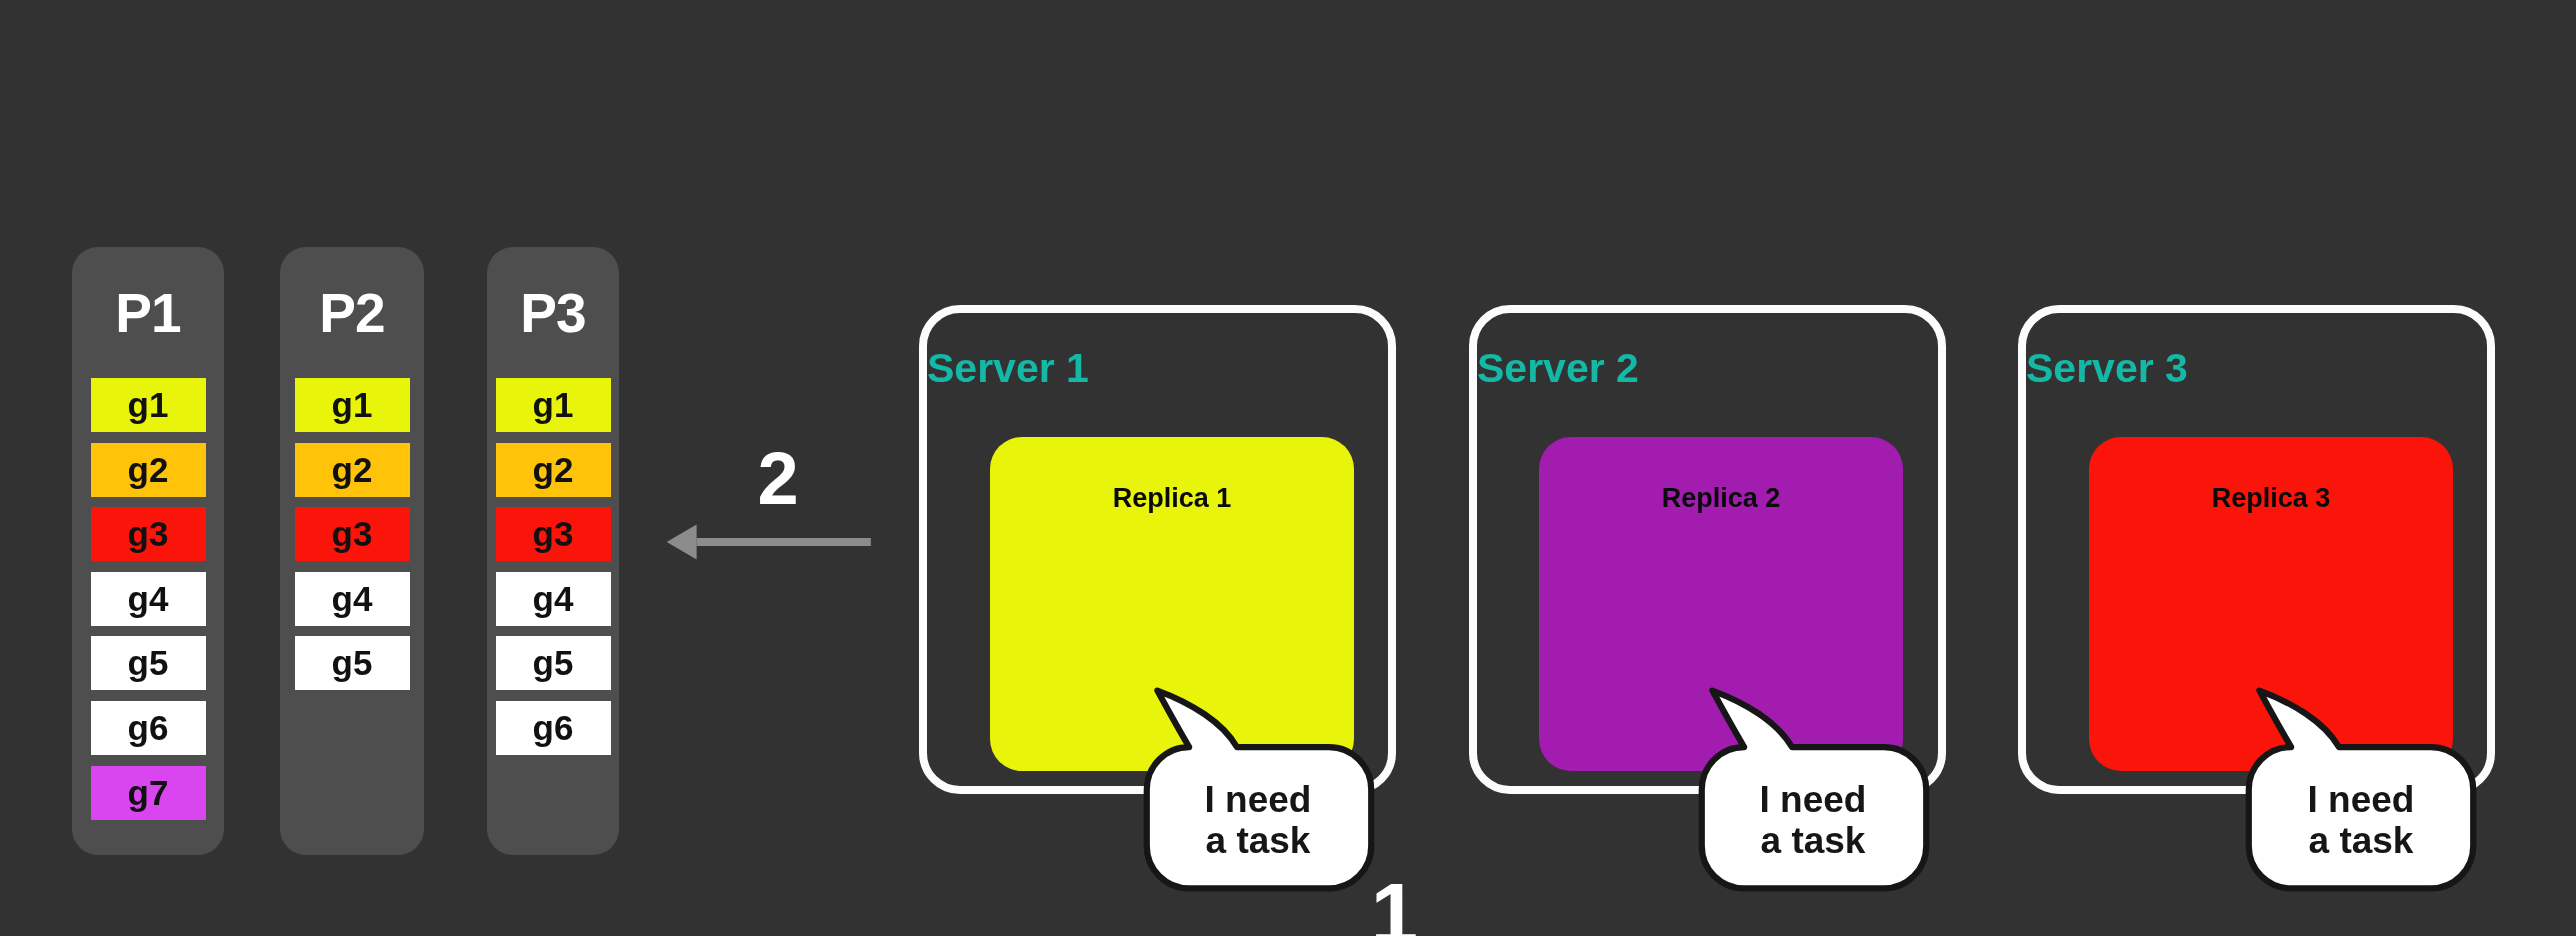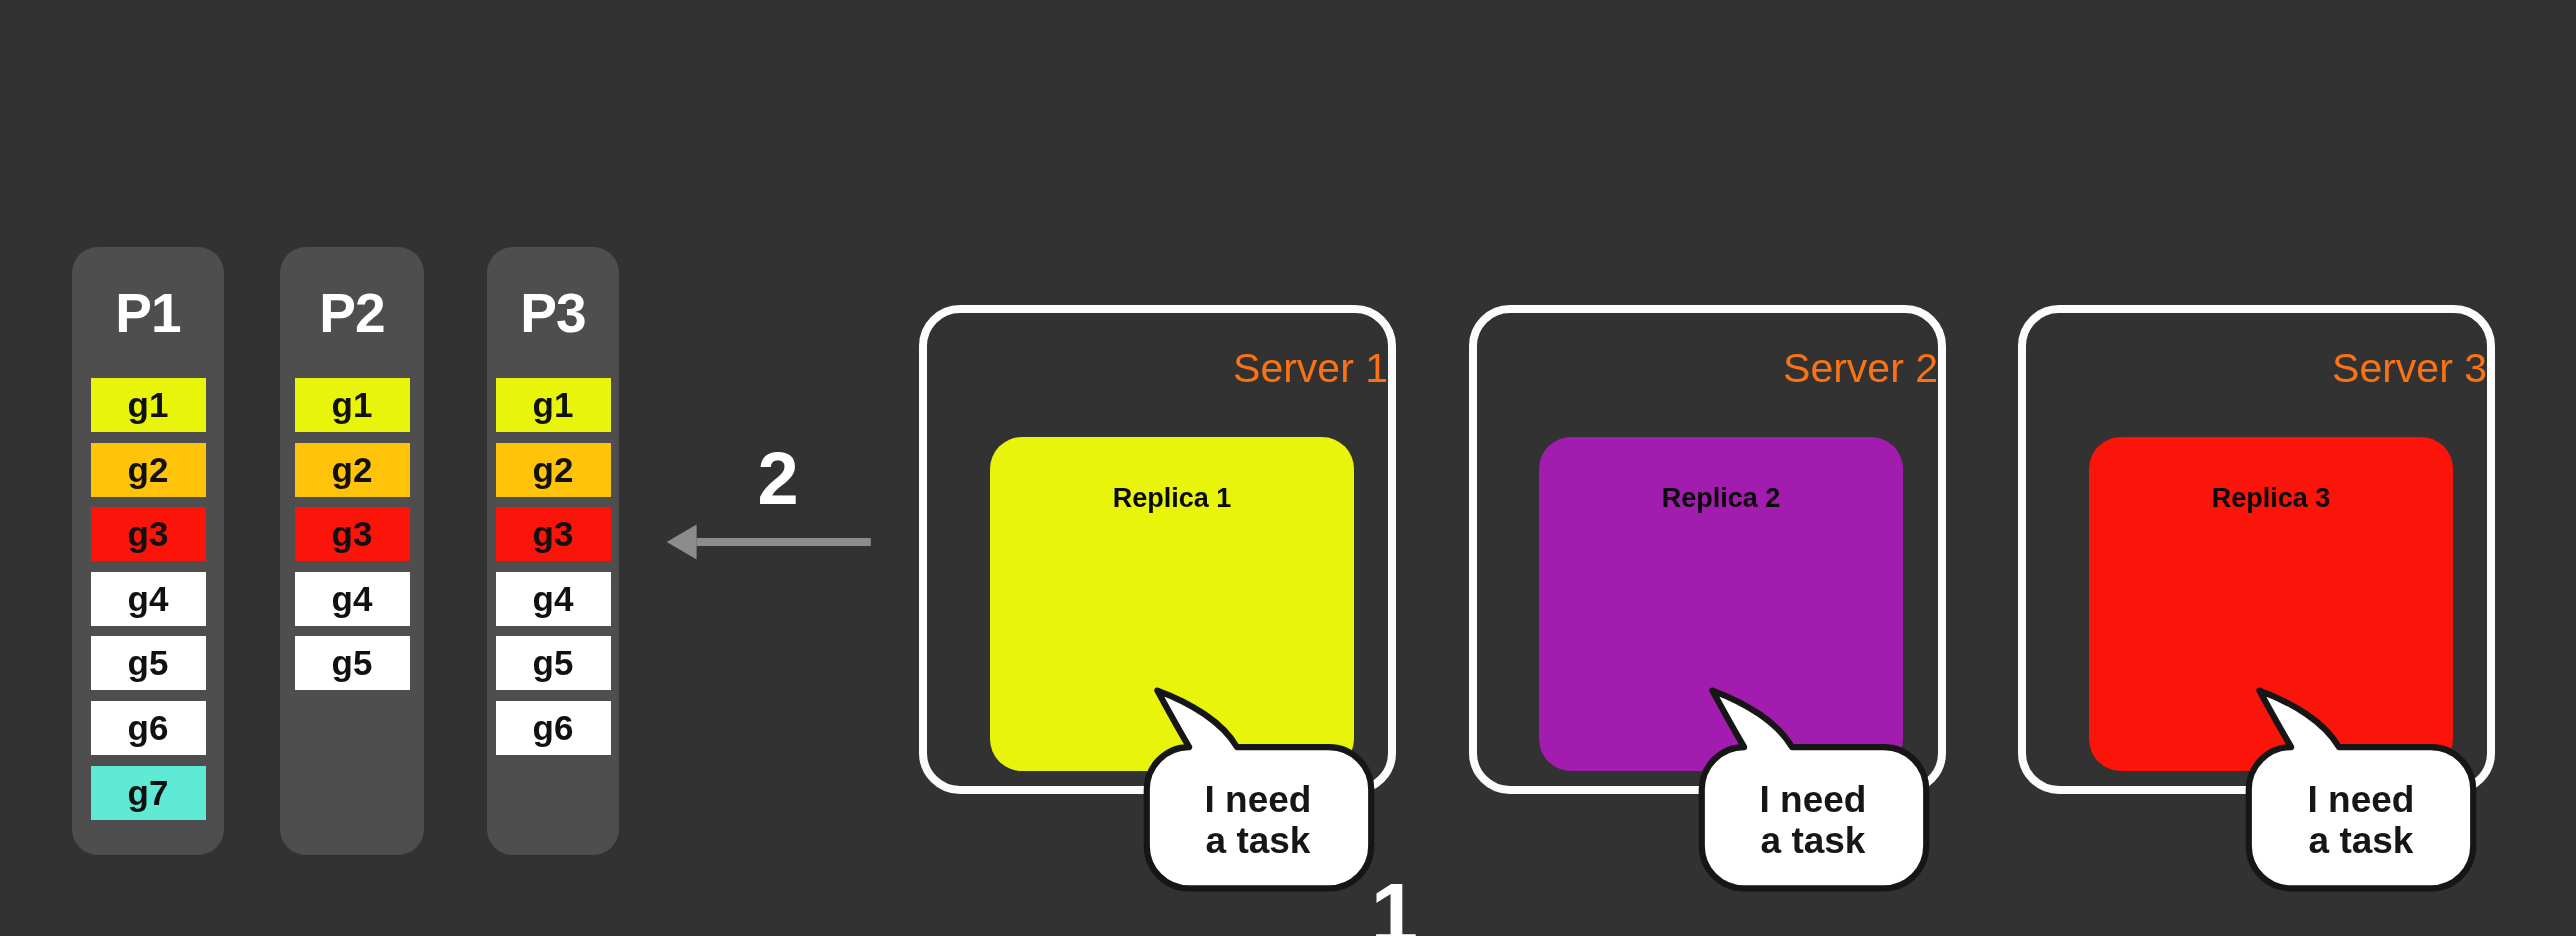--- a/index.html
+++ b/index.html
@@ -28,22 +28,22 @@
     color:#FFFFFF;font-size:74px;font-weight:bold;line-height:78px;
   }
   .assign-arrow{position:absolute;left:661px;top:520px;}
   
   .server{
     position:absolute;top:305px;width:477px;height:489px;
     border:8px solid #FCFCFC;border-radius:41px;box-sizing:border-box;
     background:transparent;
   }
   .server-title{
-    padding-top:32px;text-align:right;color:#f97316;
-    font-size:41px;font-weight:400;line-height:46px;
+    padding-top:32px;text-align:left;color:#14b8a6;
+    font-size:41px;font-weight:700;line-height:46px;
   }
   .replica{
     position:absolute;top:437px;width:364px;height:334px;border-radius:32px;
   }
   .replica-label{
     padding-top:46px;text-align:center;color:#0A0A0A;
     font-size:27px;font-weight:bold;
   }
   
   .bubble-svg{position:absolute;top:687px;width:232px;height:205px;}
@@ -65,21 +65,21 @@
 <div class="stage" style="background-color: rgb(50, 50, 50);">
 
   <div class="partition" style="left: 72px; width: 152px; background-color: rgb(78, 78, 78);">
     <div class="p-title">P1</div>
     <div class="cell" style="background-color: rgb(232, 245, 10);">g1</div>
     <div class="cell" style="background-color: rgb(255, 195, 10);">g2</div>
     <div class="cell" style="background-color: rgb(251, 20, 10);">g3</div>
     <div class="cell" style="background-color: rgb(255, 255, 255);">g4</div>
     <div class="cell" style="background-color: rgb(255, 255, 255);">g5</div>
     <div class="cell" style="background-color: rgb(255, 255, 255);">g6</div>
-    <div class="cell" style="background-color: #5eead4;">g7</div>
+    <div class="cell" style="background-color: #d946ef;">g7</div>
   </div>
 
   <div class="partition" style="left: 280px; width: 144px; background-color: rgb(78, 78, 78);">
     <div class="p-title">P2</div>
     <div class="cell" style="background-color: rgb(232, 245, 10);">g1</div>
     <div class="cell" style="background-color: rgb(255, 195, 10);">g2</div>
     <div class="cell" style="background-color: rgb(251, 20, 10);">g3</div>
     <div class="cell" style="background-color: rgb(255, 255, 255);">g4</div>
     <div class="cell" style="background-color: rgb(255, 255, 255);">g5</div>
   </div>

